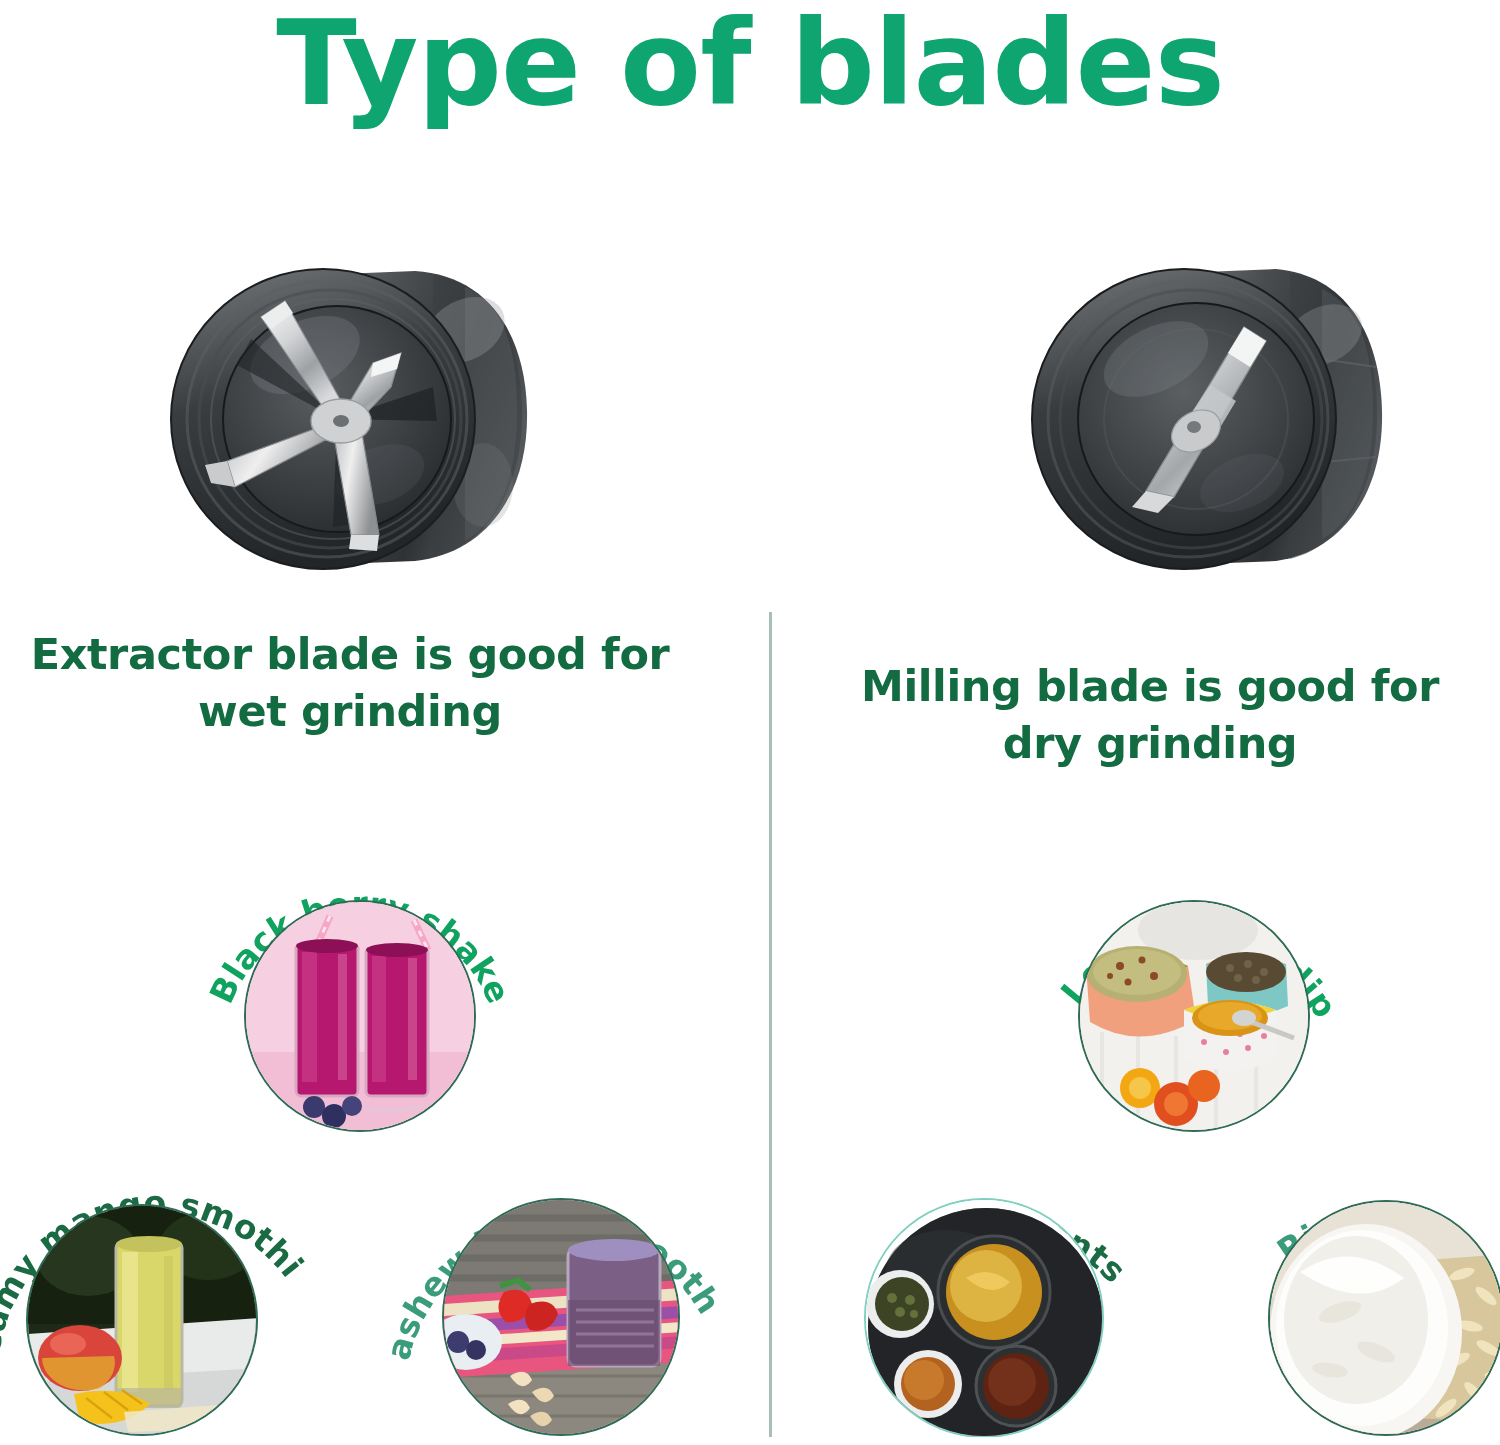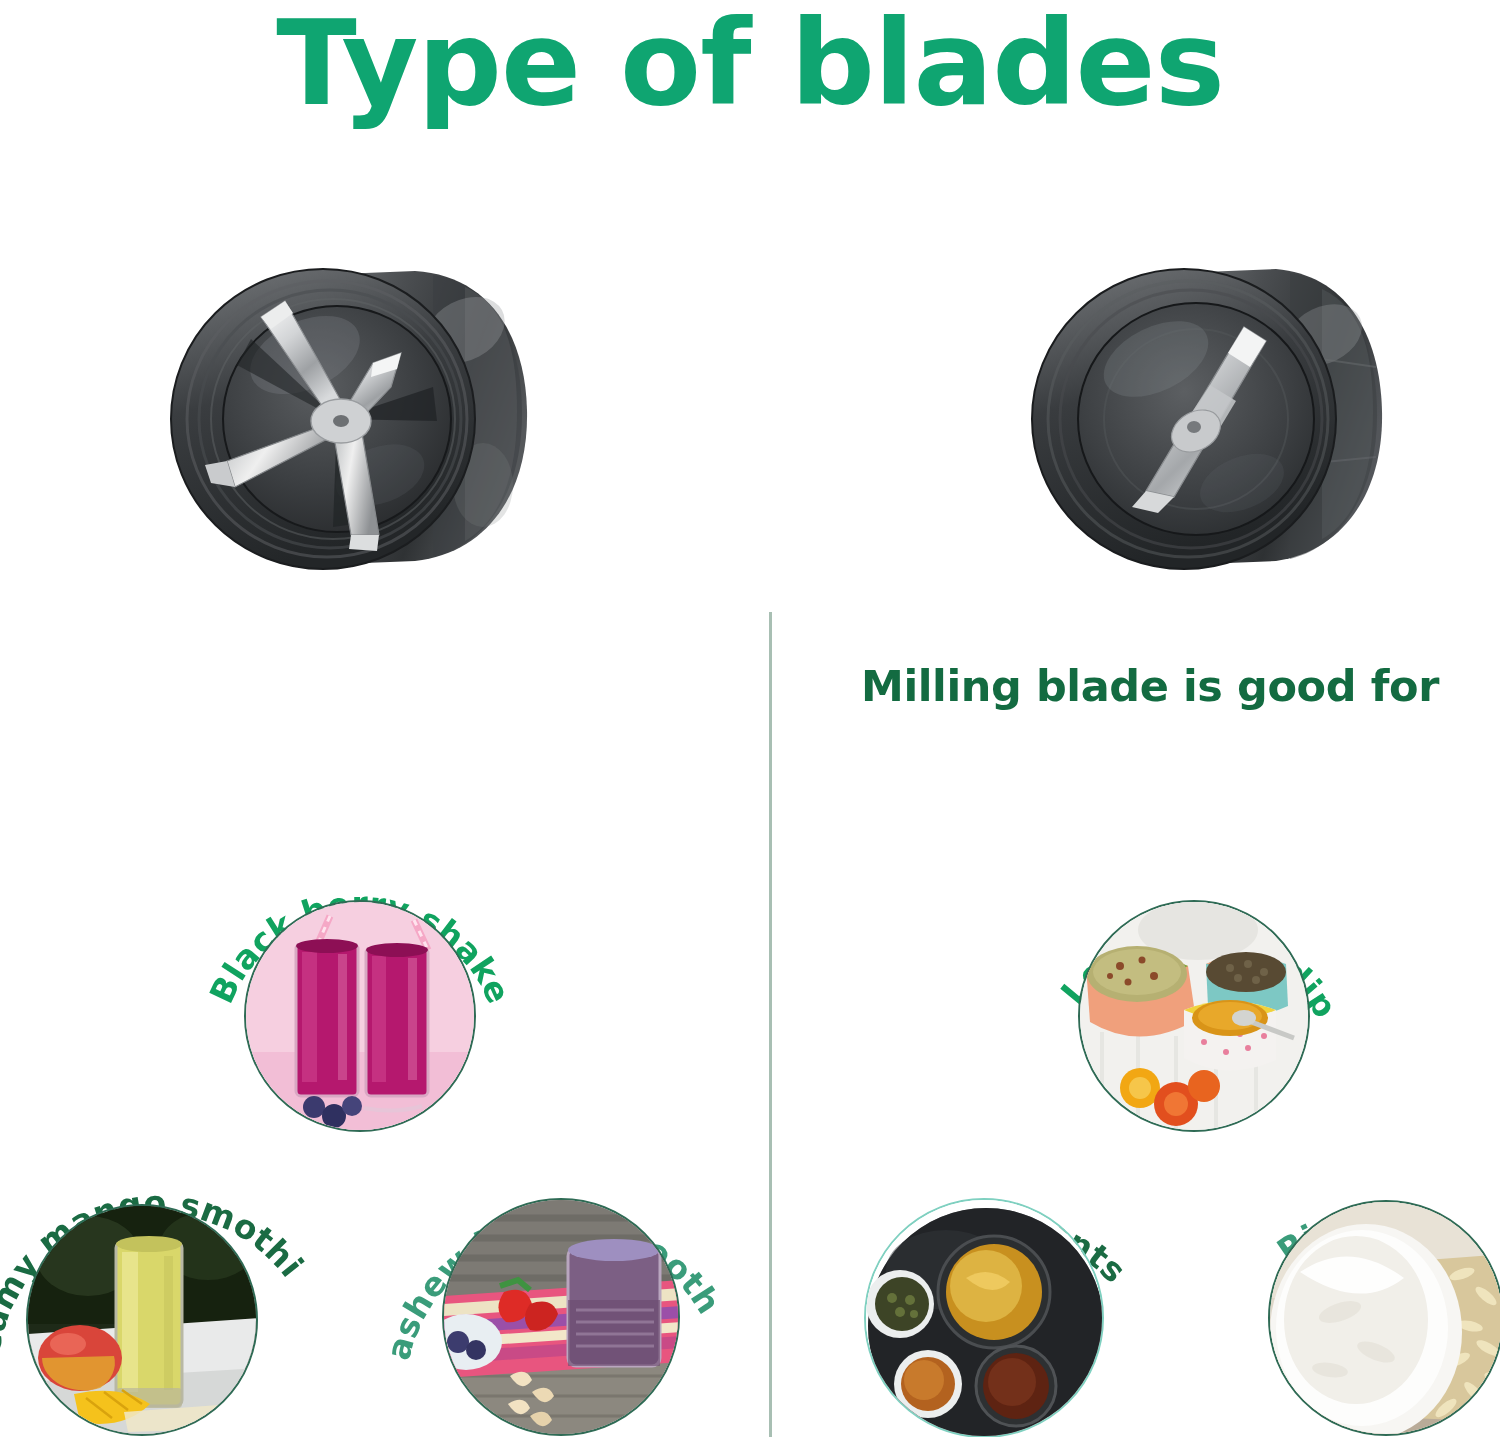--- a/index.html
+++ b/index.html
@@ -219,22 +219,27 @@
         <path d="M146 262 L118 256 L104 272 L130 278 Z" fill="#d7d9da"></path>
 
         <path d="M182 150 L208 166 L190 196 L162 180 Z" fill="#c5c8ca" opacity="0.85"></path>
 
         <ellipse cx="168" cy="196" rx="26" ry="19" fill="#c8cacc" stroke="#989b9e" stroke-width="1.2" transform="rotate(-30 168 196)"></ellipse>
         <ellipse cx="166" cy="192" rx="7" ry="6" fill="#76797c"></ellipse>
       </g>
     </svg>
   </div>
 
+  <div class="caption" id="caption-left">
+    <div>Extractor blade is good for</div>
+    <div>wet grinding</div>
+  </div>
   <div class="caption" id="caption-right">
     <div>Milling blade is good for</div>
+    <div>dry grinding</div>
   </div>
 
   <div class="food-card" style="left:200px; top:848px; width:320px; height:300px;">
     <div class="arc-wrap">
       <svg width="320" height="300" viewBox="0 0 320 300">
         <defs>
             <path id="arc1" d="M 22 205 A 138 138 0 0 1 298 205"></path>
           </defs>
         <text class="arc-text" font-size="33" fill="#10a35f">
           <textPath href="#arc1" startOffset="50%" text-anchor="middle">Black berry shake</textPath>

